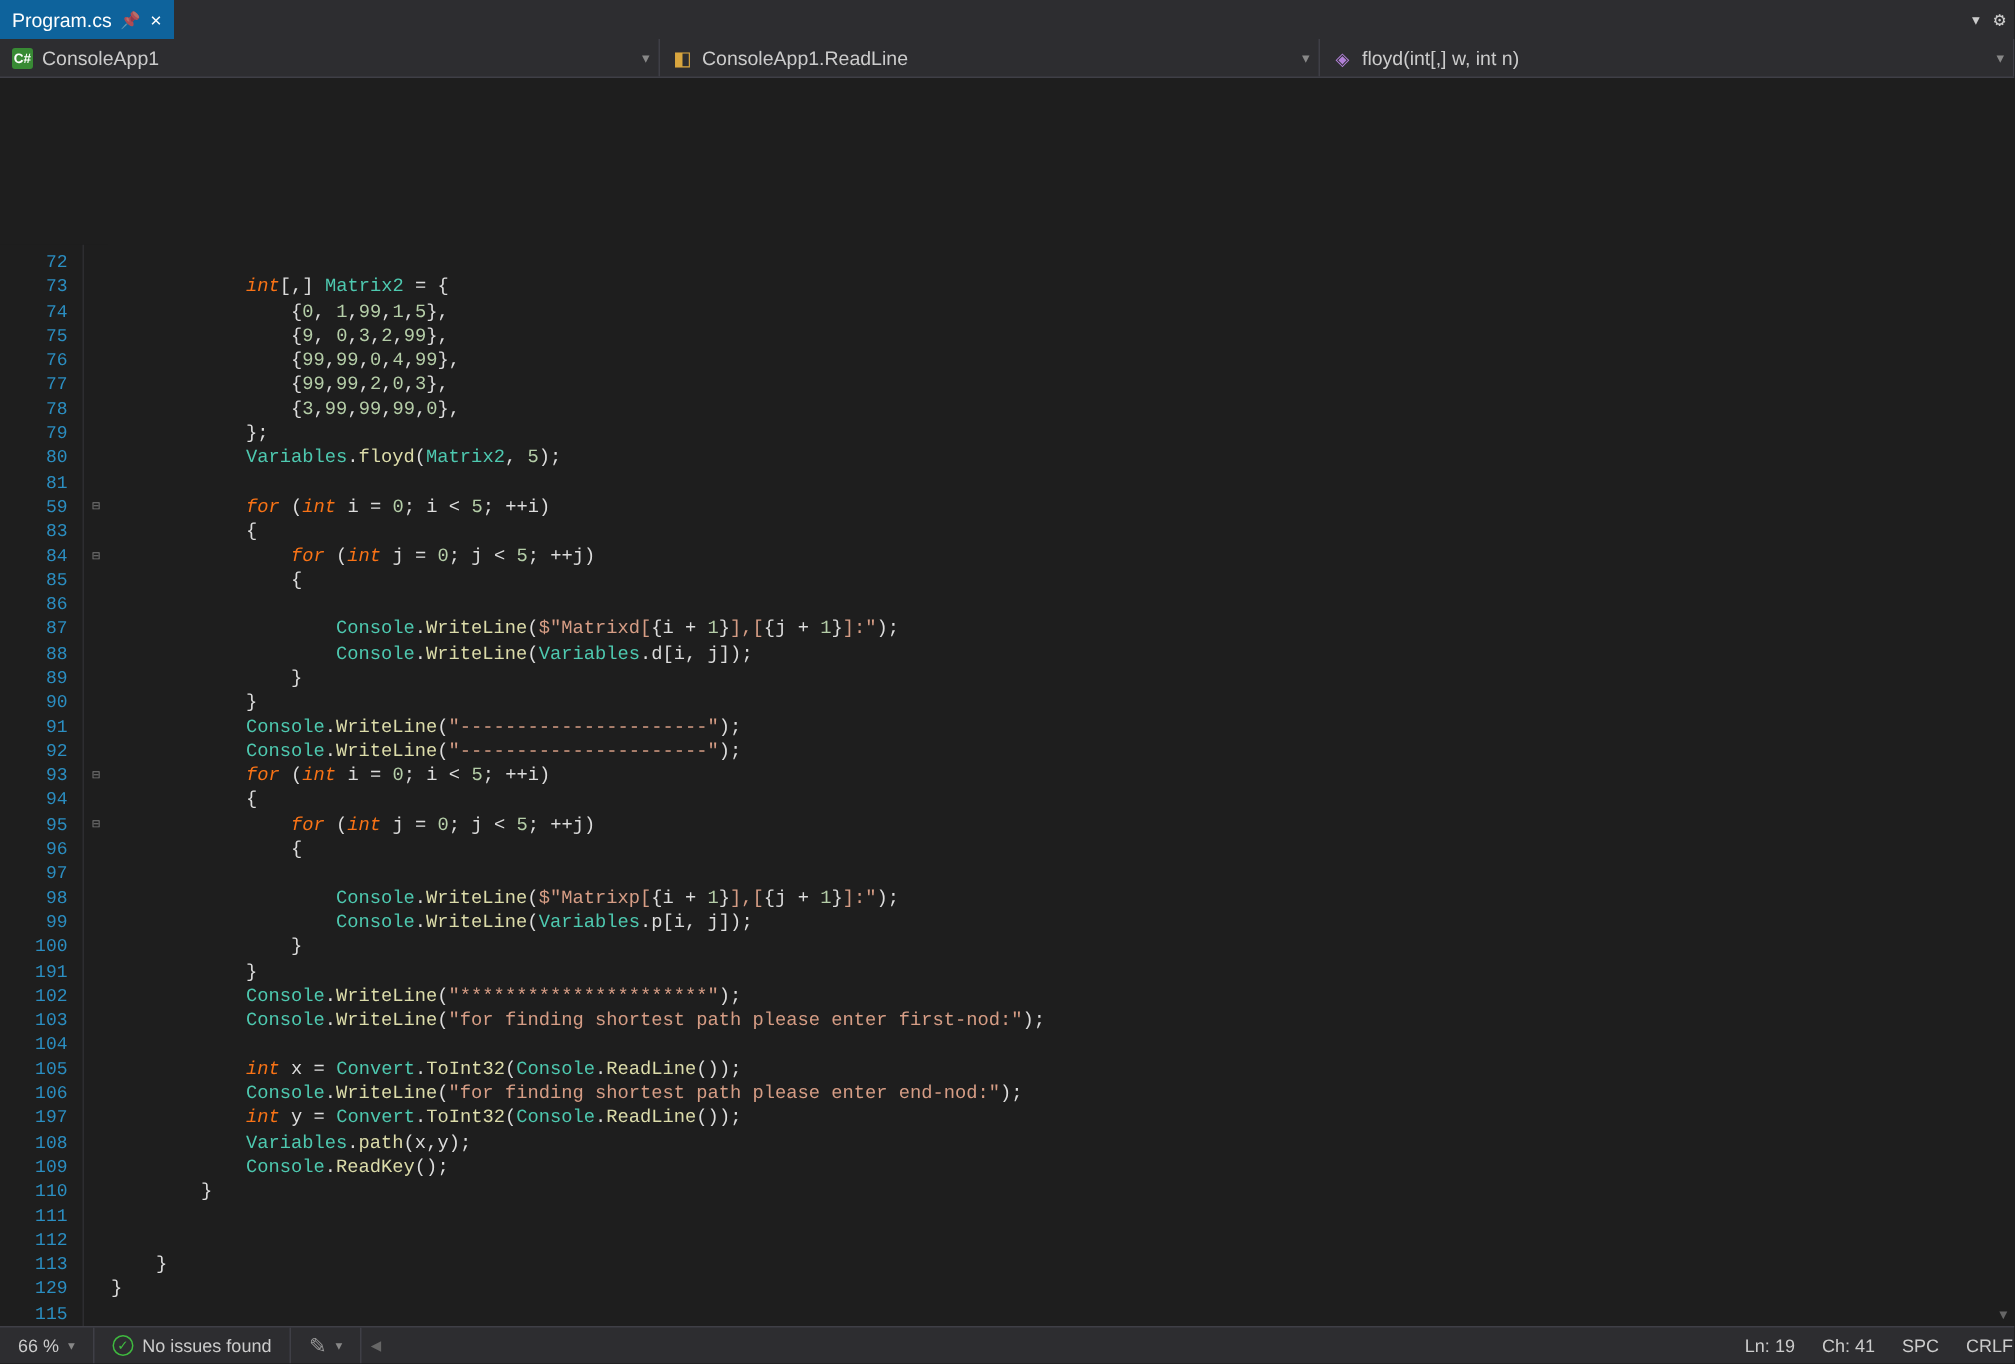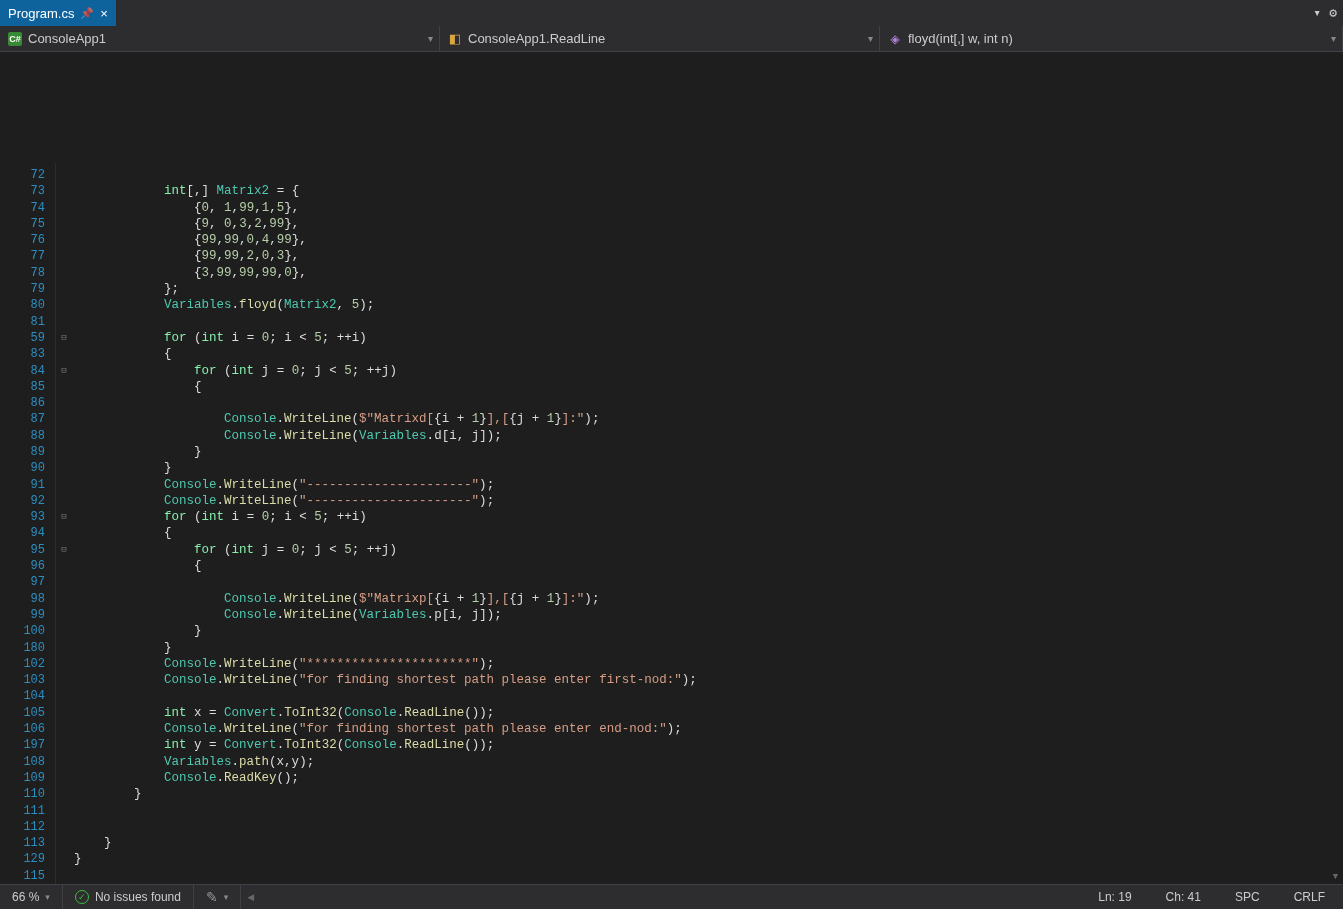--- a/index.html
+++ b/index.html
@@ -132,21 +132,21 @@
   }
   .code {
     flex: 1;
     line-height: 16.3px;
     white-space: pre;
     font-size: 12.5px;
     padding-top: 4px;
     padding-left: 2px;
   }
   .code-line { height: 16.3px; }
-  .kw { color: #86efac; }
+  .kw { color: #f97316; font-style: italic; }
   .type { color: #4ec9b0; }
   .num { color: #b5cea8; }
   .str { color: #d69d85; }
   .name { color: #dcdcdc; }
   .method { color: #dcdcaa; }
   .punct { color: #dcdcdc; }
   .vscroll {
     width: 16px;
     background: #252526;
     position: relative;
@@ -215,23 +215,23 @@
     border:1.5px solid #3fb93f;
     border-radius:50%;
     align-items:center;
     justify-content:center;
     color:#3fb93f;
     font-size:9px;
   }
   .broom { color:#999; font-size:14px; }
   .status-right {
     position:absolute;
-    right: 18px;
+    right: 1px;
     display:flex;
-    gap: 34px;
+    gap: 18px;
   }
   .hscroll-arrow {
     color:#666;
     font-size:9px;
     padding: 0 6px;
     cursor:pointer;
   }
 </style>
 </head>
 <body>
@@ -291,21 +291,21 @@
         <div>91</div>
         <div>92</div>
         <div>93</div>
         <div>94</div>
         <div>95</div>
         <div>96</div>
         <div>97</div>
         <div>98</div>
         <div>99</div>
         <div>100</div>
-        <div>180</div>
+        <div>191</div>
         <div>102</div>
         <div>103</div>
         <div>104</div>
         <div>105</div>
         <div>106</div>
         <div>197</div>
         <div>108</div>
         <div>109</div>
         <div>110</div>
         <div>111</div>

